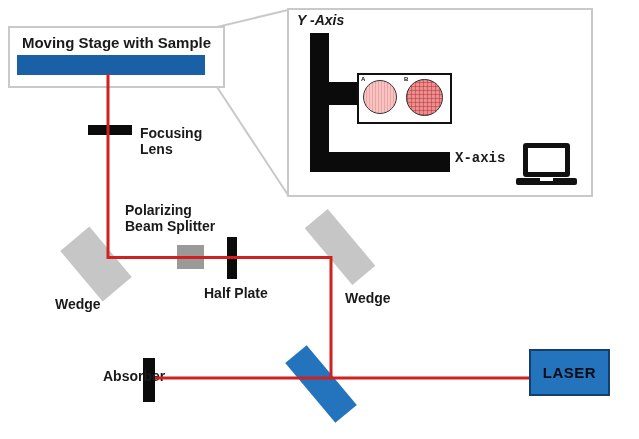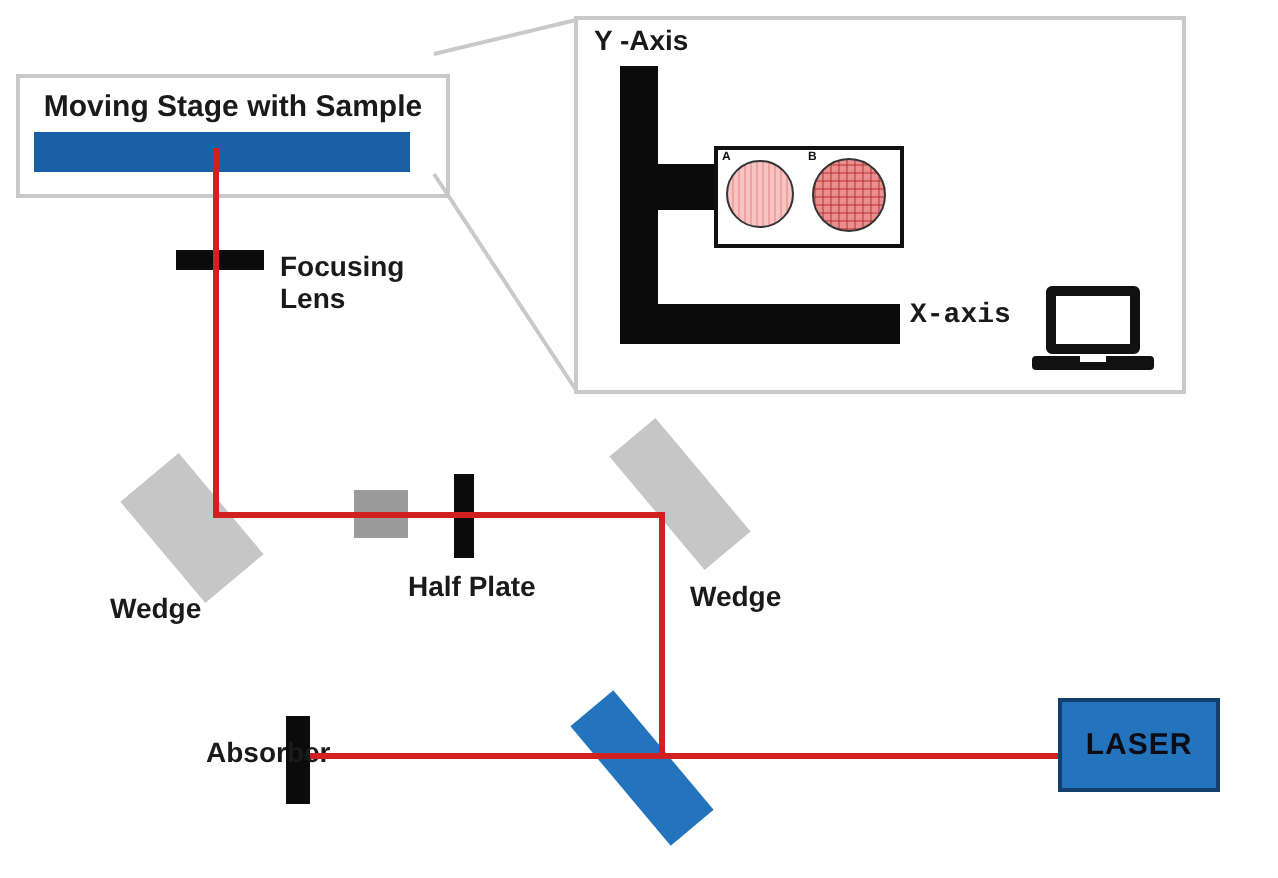--- a/index.html
+++ b/index.html
@@ -42,27 +42,27 @@
   
   svg.overlay{position:absolute;left:0;top:0;pointer-events:none;}
   .callout{stroke:var(--border_gray);stroke-width:2;fill:none;}
   .beam{stroke:var(--beam_red);stroke-width:3;fill:none;}
 </style>
 </head>
 <body>
 
 <div id="canvas">
 
-  <div class="box" style="left:8px;top:37px;width:217px;height:62px;">
+  <div class="box" style="left:8px;top:26px;width:217px;height:62px;">
     <div id="stage-title">Moving Stage with Sample</div>
     <div id="stage-bar"></div>
   </div>
 
   <div class="box" id="inset-box">
-    <div class="lbl" style="left:8px;top:3px;">Y -Axis</div>
+    <div class="lbl" style="left:8px;top:3px;font-style:italic;">Y -Axis</div>
     <div class="blackbar" id="y-bar"></div>
     <div class="blackbar" id="y-arm"></div>
     <div class="blackbar" id="x-bar"></div>
     <div class="lbl" style="left:166px;top:141px;font-family:Liberation Mono, monospace;">X-axis</div>
 
     <div id="glass-slide">
       <div class="tiny" style="left:2px;top:1px;">A</div>
       <div class="tiny" style="left:45px;top:1px;">B</div>
       <div class="sample" id="sample-a"></div>
       <div class="sample" id="sample-b"></div>
@@ -78,20 +78,22 @@
 
   <div class="blackbar" style="left:88px;top:125px;width:44px;height:10px;"></div>
   <div class="lbl" style="left:140px;top:126px;">Focusing
 Lens</div>
 
   <div class="wedge" style="left:77px;top:231px;width:38px;height:66px;"></div>
   <div class="lbl" style="left:55px;top:297px;">Wedge</div>
   <div class="wedge" style="left:325px;top:210px;width:30px;height:74px;"></div>
   <div class="lbl" style="left:345px;top:291px;">Wedge</div>
 
+  <div class="lbl" style="left:125px;top:203px;">Polarizing
+Beam Splitter</div>
   <div id="pbs-square"></div>
 
   <div class="blackbar" style="left:227px;top:237px;width:10px;height:42px;"></div>
   <div class="lbl" style="left:204px;top:286px;">Half Plate</div>
 
   <div class="blackbar" style="left:143px;top:358px;width:12px;height:44px;"></div>
   <div class="lbl" style="left:80px;top:369px;margin-left:23px;">Absorber</div>
 
   <div id="splitter-8020"></div>
 

